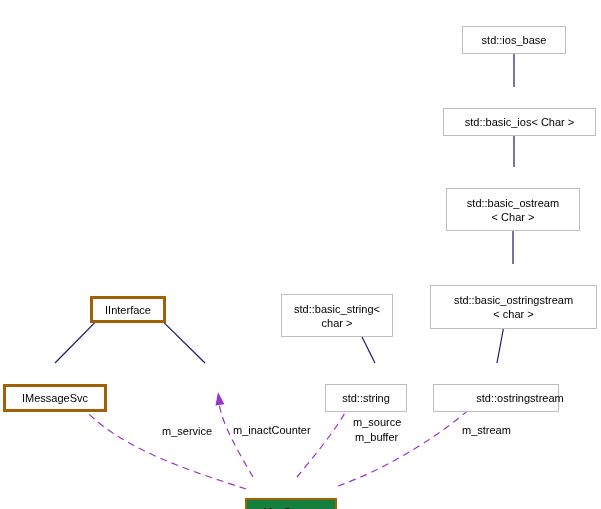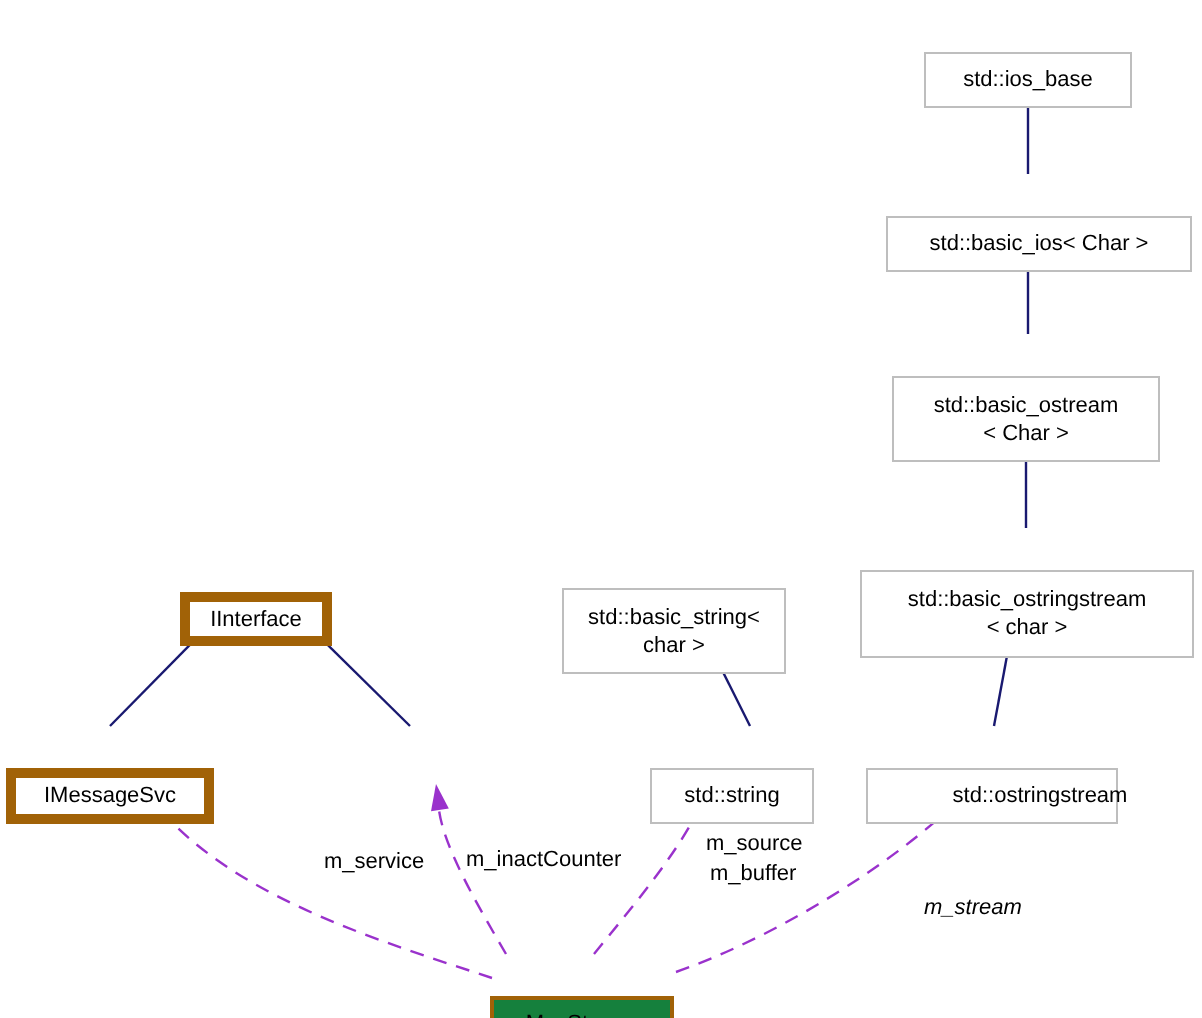--- a/index.html
+++ b/index.html
@@ -5,21 +5,21 @@
   html,body{margin:0;padding:0;background:#ffffff;}
   body{width:601px;height:509px;position:relative;font-family:"Liberation Sans","DejaVu Sans",sans-serif;}
   #graph{position:relative;width:601px;height:509px;background:#ffffff;overflow:hidden;}
   #edges{position:absolute;left:0;top:0;width:601px;height:509px;pointer-events:none;}
   .node{
     position:absolute;box-sizing:border-box;background:#ffffff;
     display:flex;flex-direction:column;align-items:center;justify-content:center;
     font-size:11px;line-height:14px;color:#000;text-align:center;white-space:nowrap;margin-top:21px;
   }
   .node.external{border:1px solid #bebebe;}
-  .node.internal{border:5px solid #a16207;}
+  .node.internal{border:3px solid #a16207;}
   .node.focus{border:2px solid #a16207;background:#15803d;align-items:center;}
   .edge-label{
     position:absolute;font-size:11px;line-height:12px;color:#000;white-space:nowrap;
   }
   .inh-line{stroke:#191970;stroke-width:1.2;fill:none;}
   .inh-head{fill:#191970;stroke:none;}
   .use-line{stroke:#9a32cc;stroke-width:1.2;fill:none;stroke-dasharray:7,5;}
   .use-head{fill:#9a32cc;stroke:none;}
 </style>
 </head>
@@ -117,15 +117,15 @@
   </div>
 
   <div class="node focus" style="left:245px;top:477px;width:92px;height:28px;">
     <span>MsgStream</span>
   </div>
 
   <div class="edge-label" style="left:150px;top:425px;padding-left:12px;">m_service</div>
   <div class="edge-label" style="left:233px;top:424px;">m_inactCounter</div>
   <div class="edge-label" style="left:353px;top:416px;">m_source</div>
   <div class="edge-label" style="left:355px;top:431px;">m_buffer</div>
-  <div class="edge-label" style="left:462px;top:448px;font-style:italic;">m_stream</div>
+  <div class="edge-label" style="left:462px;top:424px;">m_stream</div>
 
 </div>
 
 </body></html>

